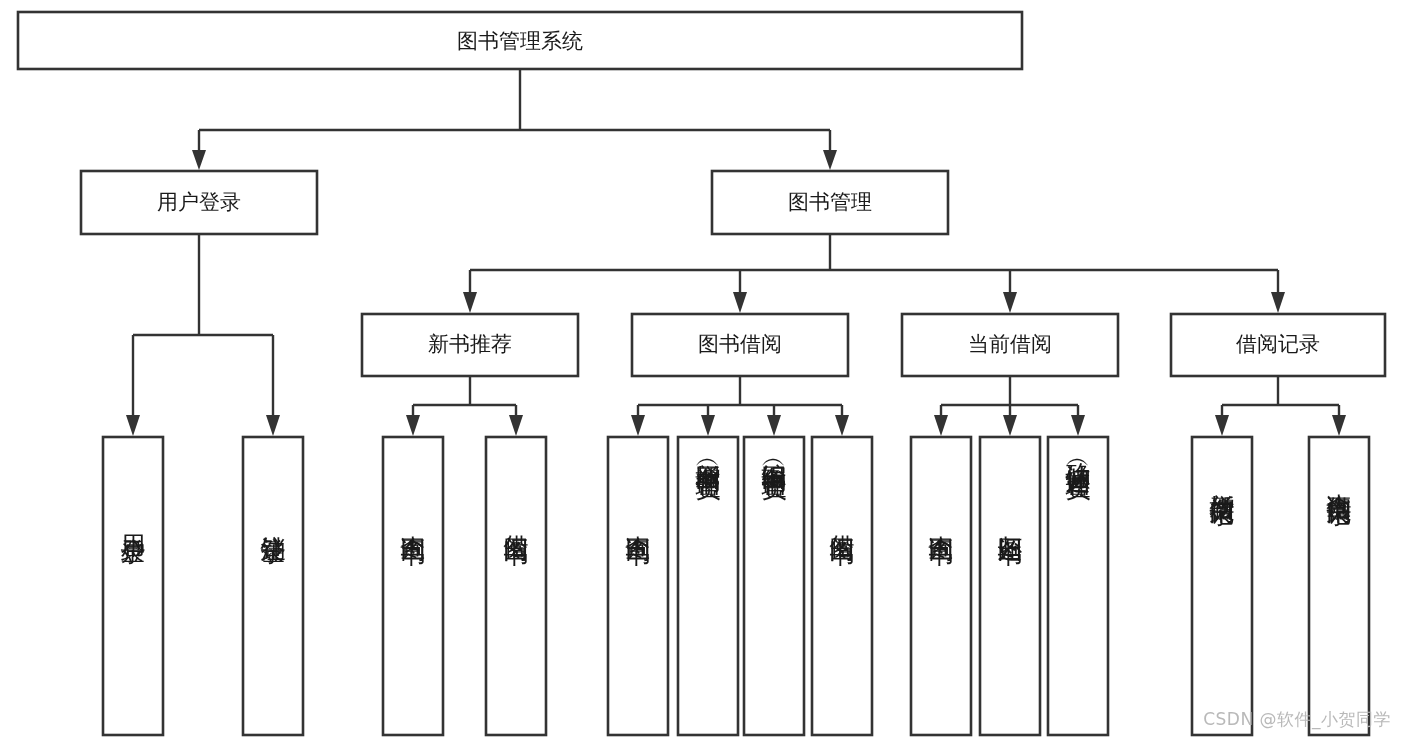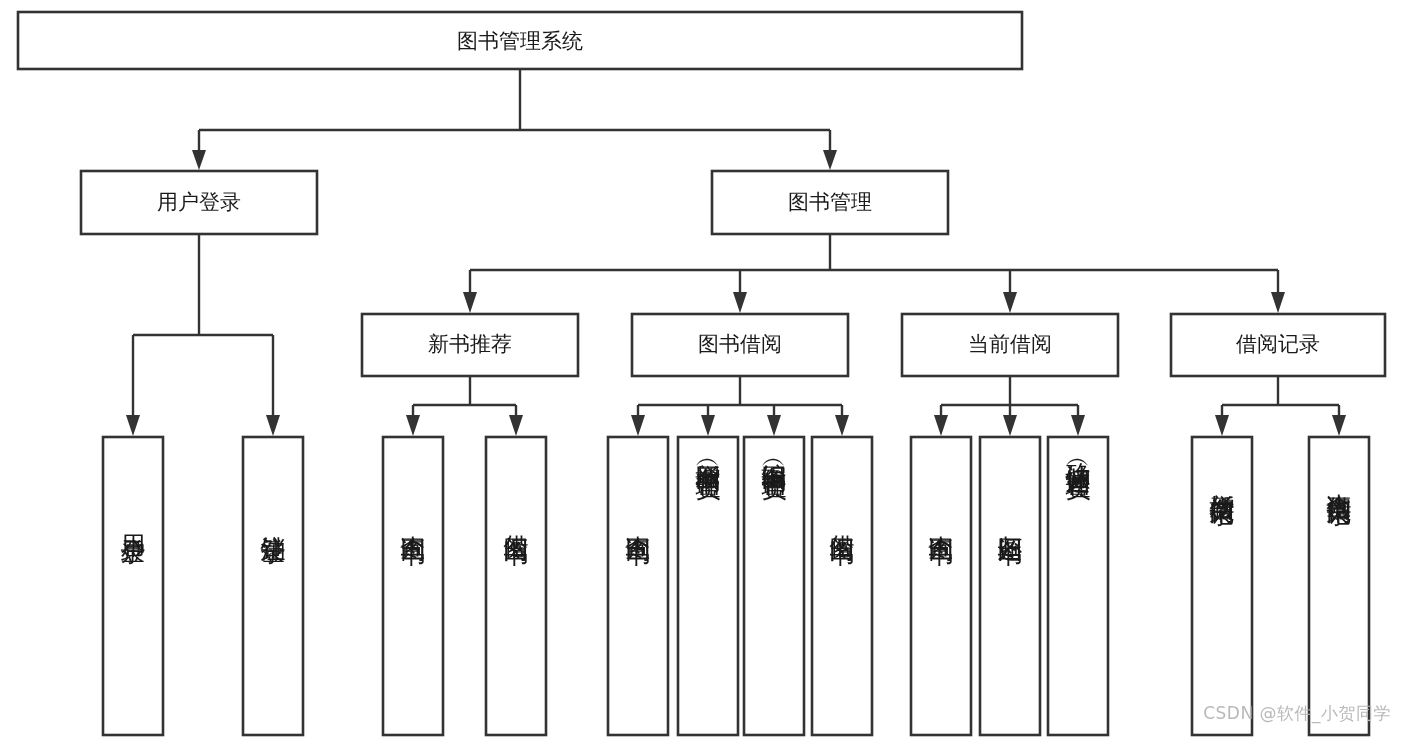--- a/index.html
+++ b/index.html
@@ -64,21 +64,21 @@
     font-size: 25px;
     line-height: 1;
     letter-spacing: 2px;
     color: #1a1a1a;
     white-space: nowrap;
     text-align: center;
   }
   .watermark {
     position: absolute;
     right: 14px;
-    bottom: 22px;
+    bottom: 16px;
     font-family: "DejaVu Sans", "Liberation Sans", sans-serif;
     font-size: 17px;
     color: #b9b9b9;
     letter-spacing: 0.5px;
     white-space: nowrap;
   }
 </style>
 </head>
 <body>
 

